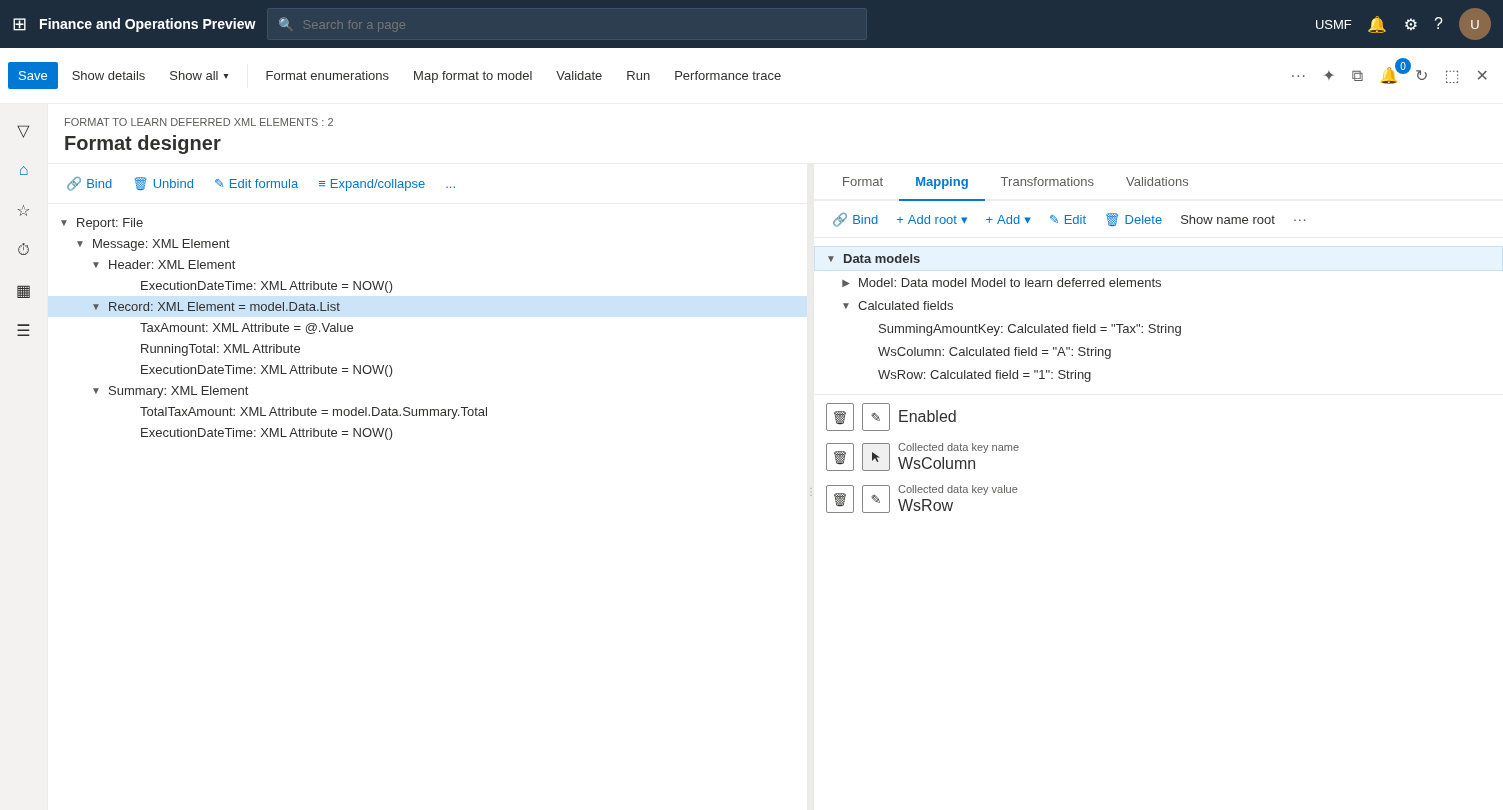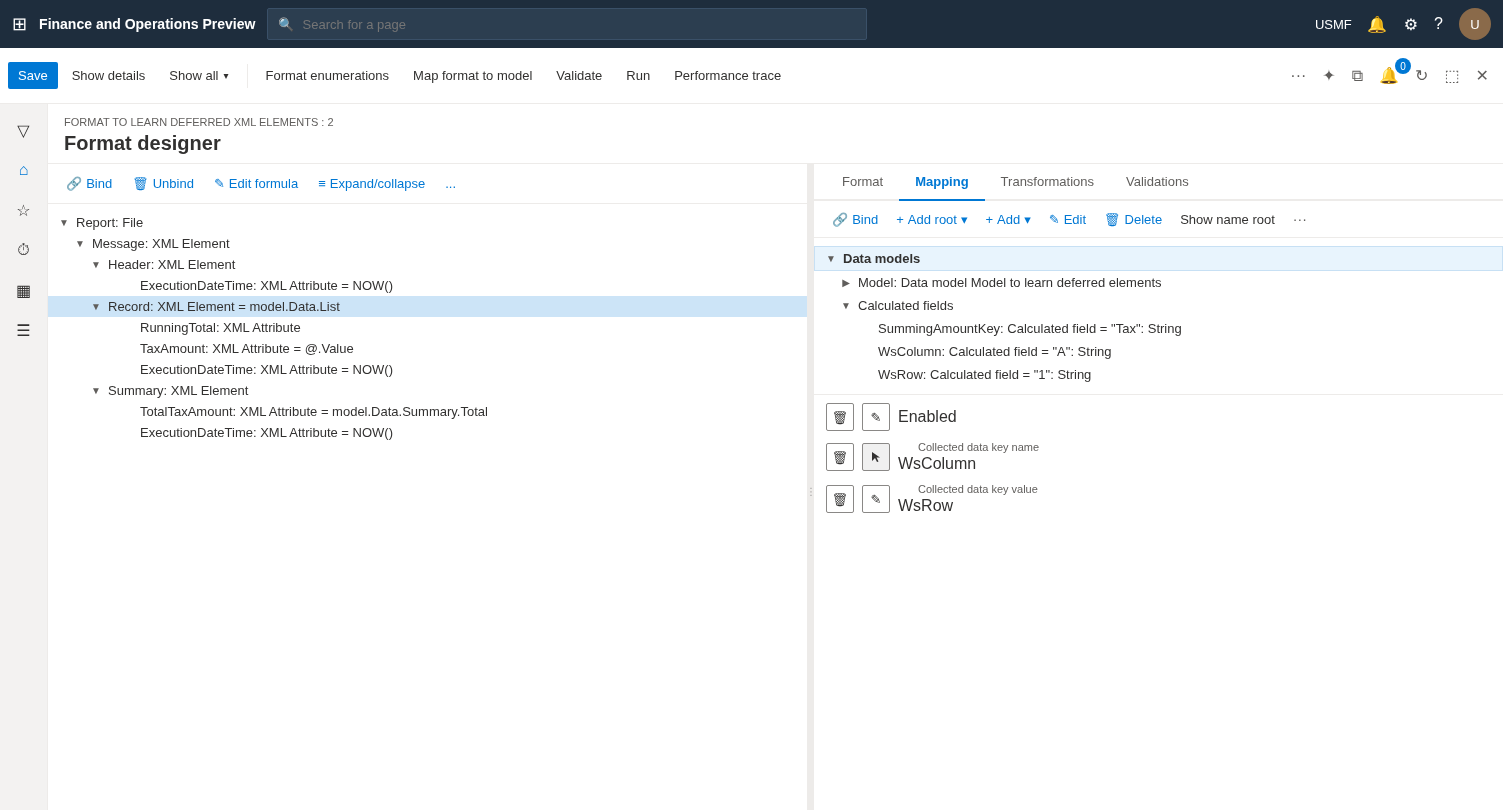--- a/index.html
+++ b/index.html
@@ -185,21 +185,21 @@
       width: 28px; height: 28px; border: 1px solid #8a8886;
       display: flex; align-items: center; justify-content: center;
       cursor: pointer; border-radius: 2px; font-size: 13px;
     }
     .prop-edit-btn {
       width: 28px; height: 28px; border: 1px solid #8a8886;
       display: flex; align-items: center; justify-content: center;
       cursor: pointer; border-radius: 2px; font-size: 13px;
     }
     .prop-content { flex: 1; }
-    .prop-label { font-size: 11px; color: #605e5c; margin-bottom: 2px; margin-left: 20px; }
+    .prop-label { font-size: 11px; color: #605e5c; margin-bottom: 2px; }
     .prop-value { font-size: 16px; color: #323130; }
 
     
     ::-webkit-scrollbar { width: 6px; height: 6px; }
     ::-webkit-scrollbar-track { background: #f3f2f1; }
     ::-webkit-scrollbar-thumb { background: #c8c6c4; border-radius: 3px; }
 
     .more-btn { color: #605e5c; font-size: 16px; cursor: pointer; padding: 4px 6px; }
     .badge {
       position: absolute; top: -4px; right: -6px;
@@ -326,27 +326,27 @@
 
           <div class="tree-item selected">
             <span class="tree-indent" style="width:40px;"></span>
             <span class="tree-arrow">▼</span>
             <span class="tree-label">Record: XML Element = model.Data.List</span>
           </div>
 
           <div class="tree-item">
             <span class="tree-indent" style="width:72px;"></span>
             <span class="tree-arrow"></span>
+            <span class="tree-label">TaxAmount: XML Attribute = @.Value</span>
+          </div>
+
+          <div class="tree-item">
+            <span class="tree-indent" style="width:72px;"></span>
+            <span class="tree-arrow"></span>
             <span class="tree-label">RunningTotal: XML Attribute</span>
-          </div>
-
-          <div class="tree-item">
-            <span class="tree-indent" style="width:72px;"></span>
-            <span class="tree-arrow"></span>
-            <span class="tree-label">TaxAmount: XML Attribute = @.Value</span>
           </div>
 
           <div class="tree-item">
             <span class="tree-indent" style="width:72px;"></span>
             <span class="tree-arrow"></span>
             <span class="tree-label">ExecutionDateTime: XML Attribute = NOW()</span>
           </div>
 
           <div class="tree-item">
             <span class="tree-indent" style="width:40px;"></span>

